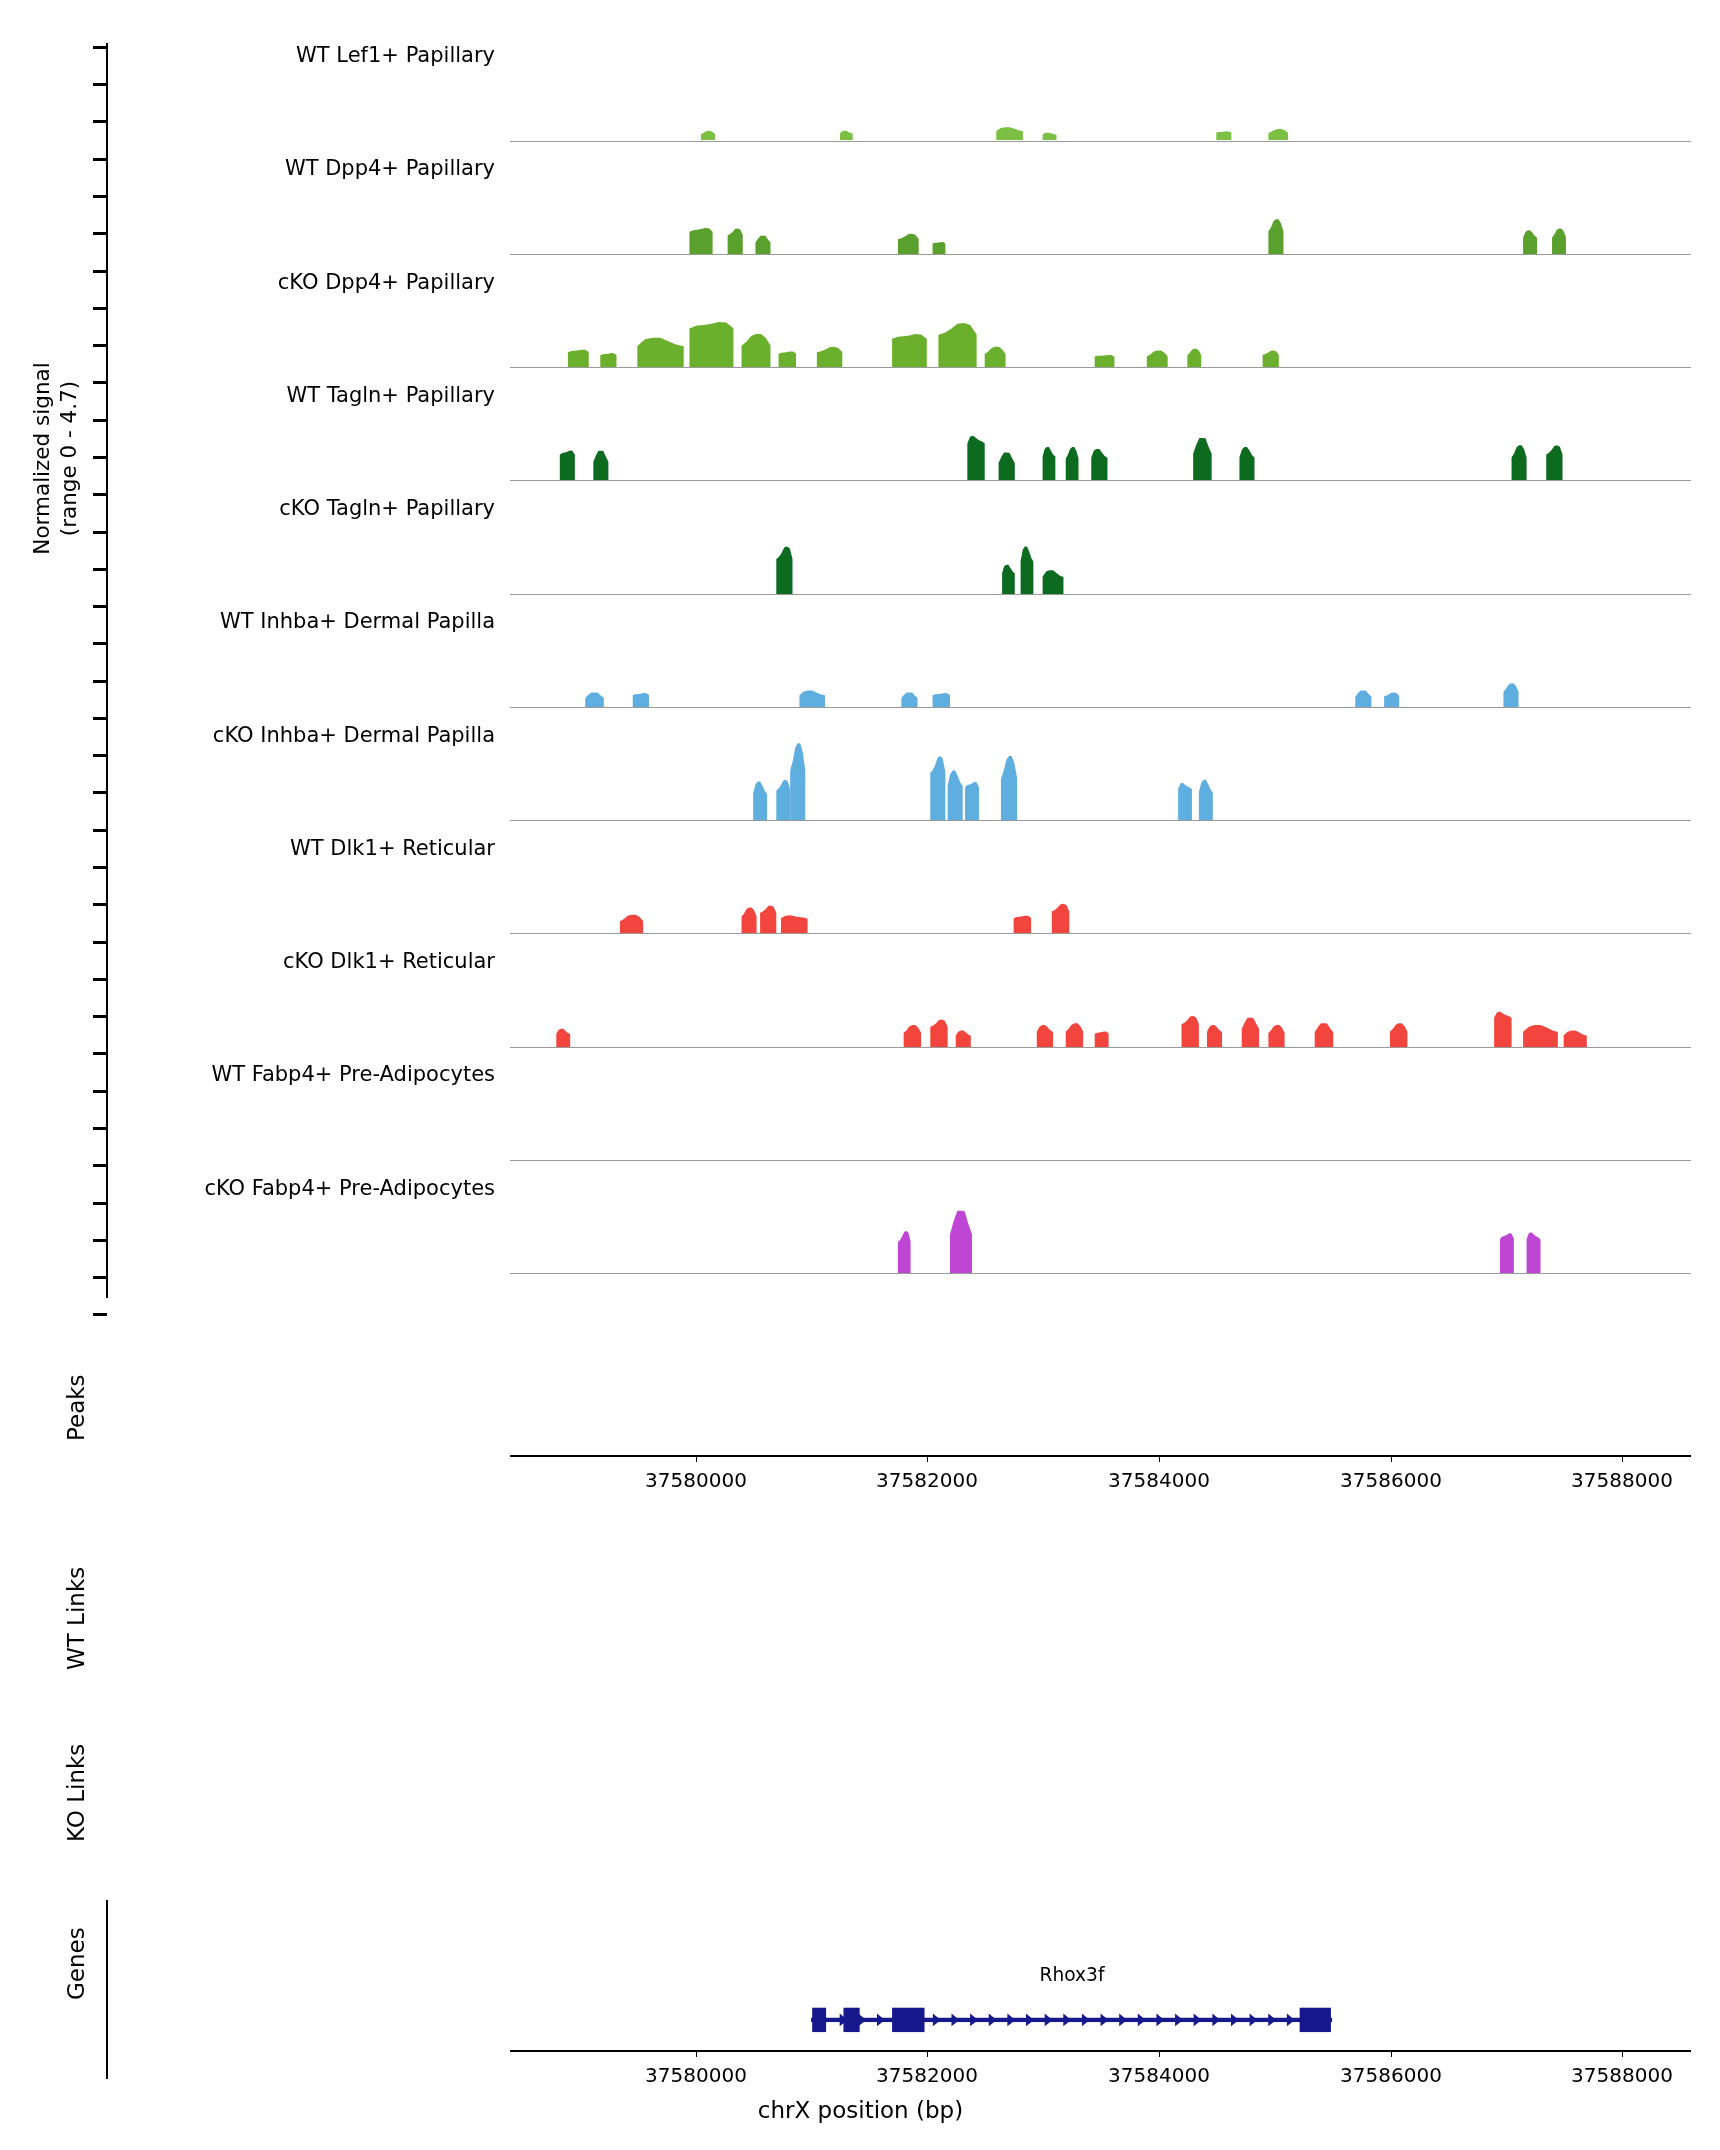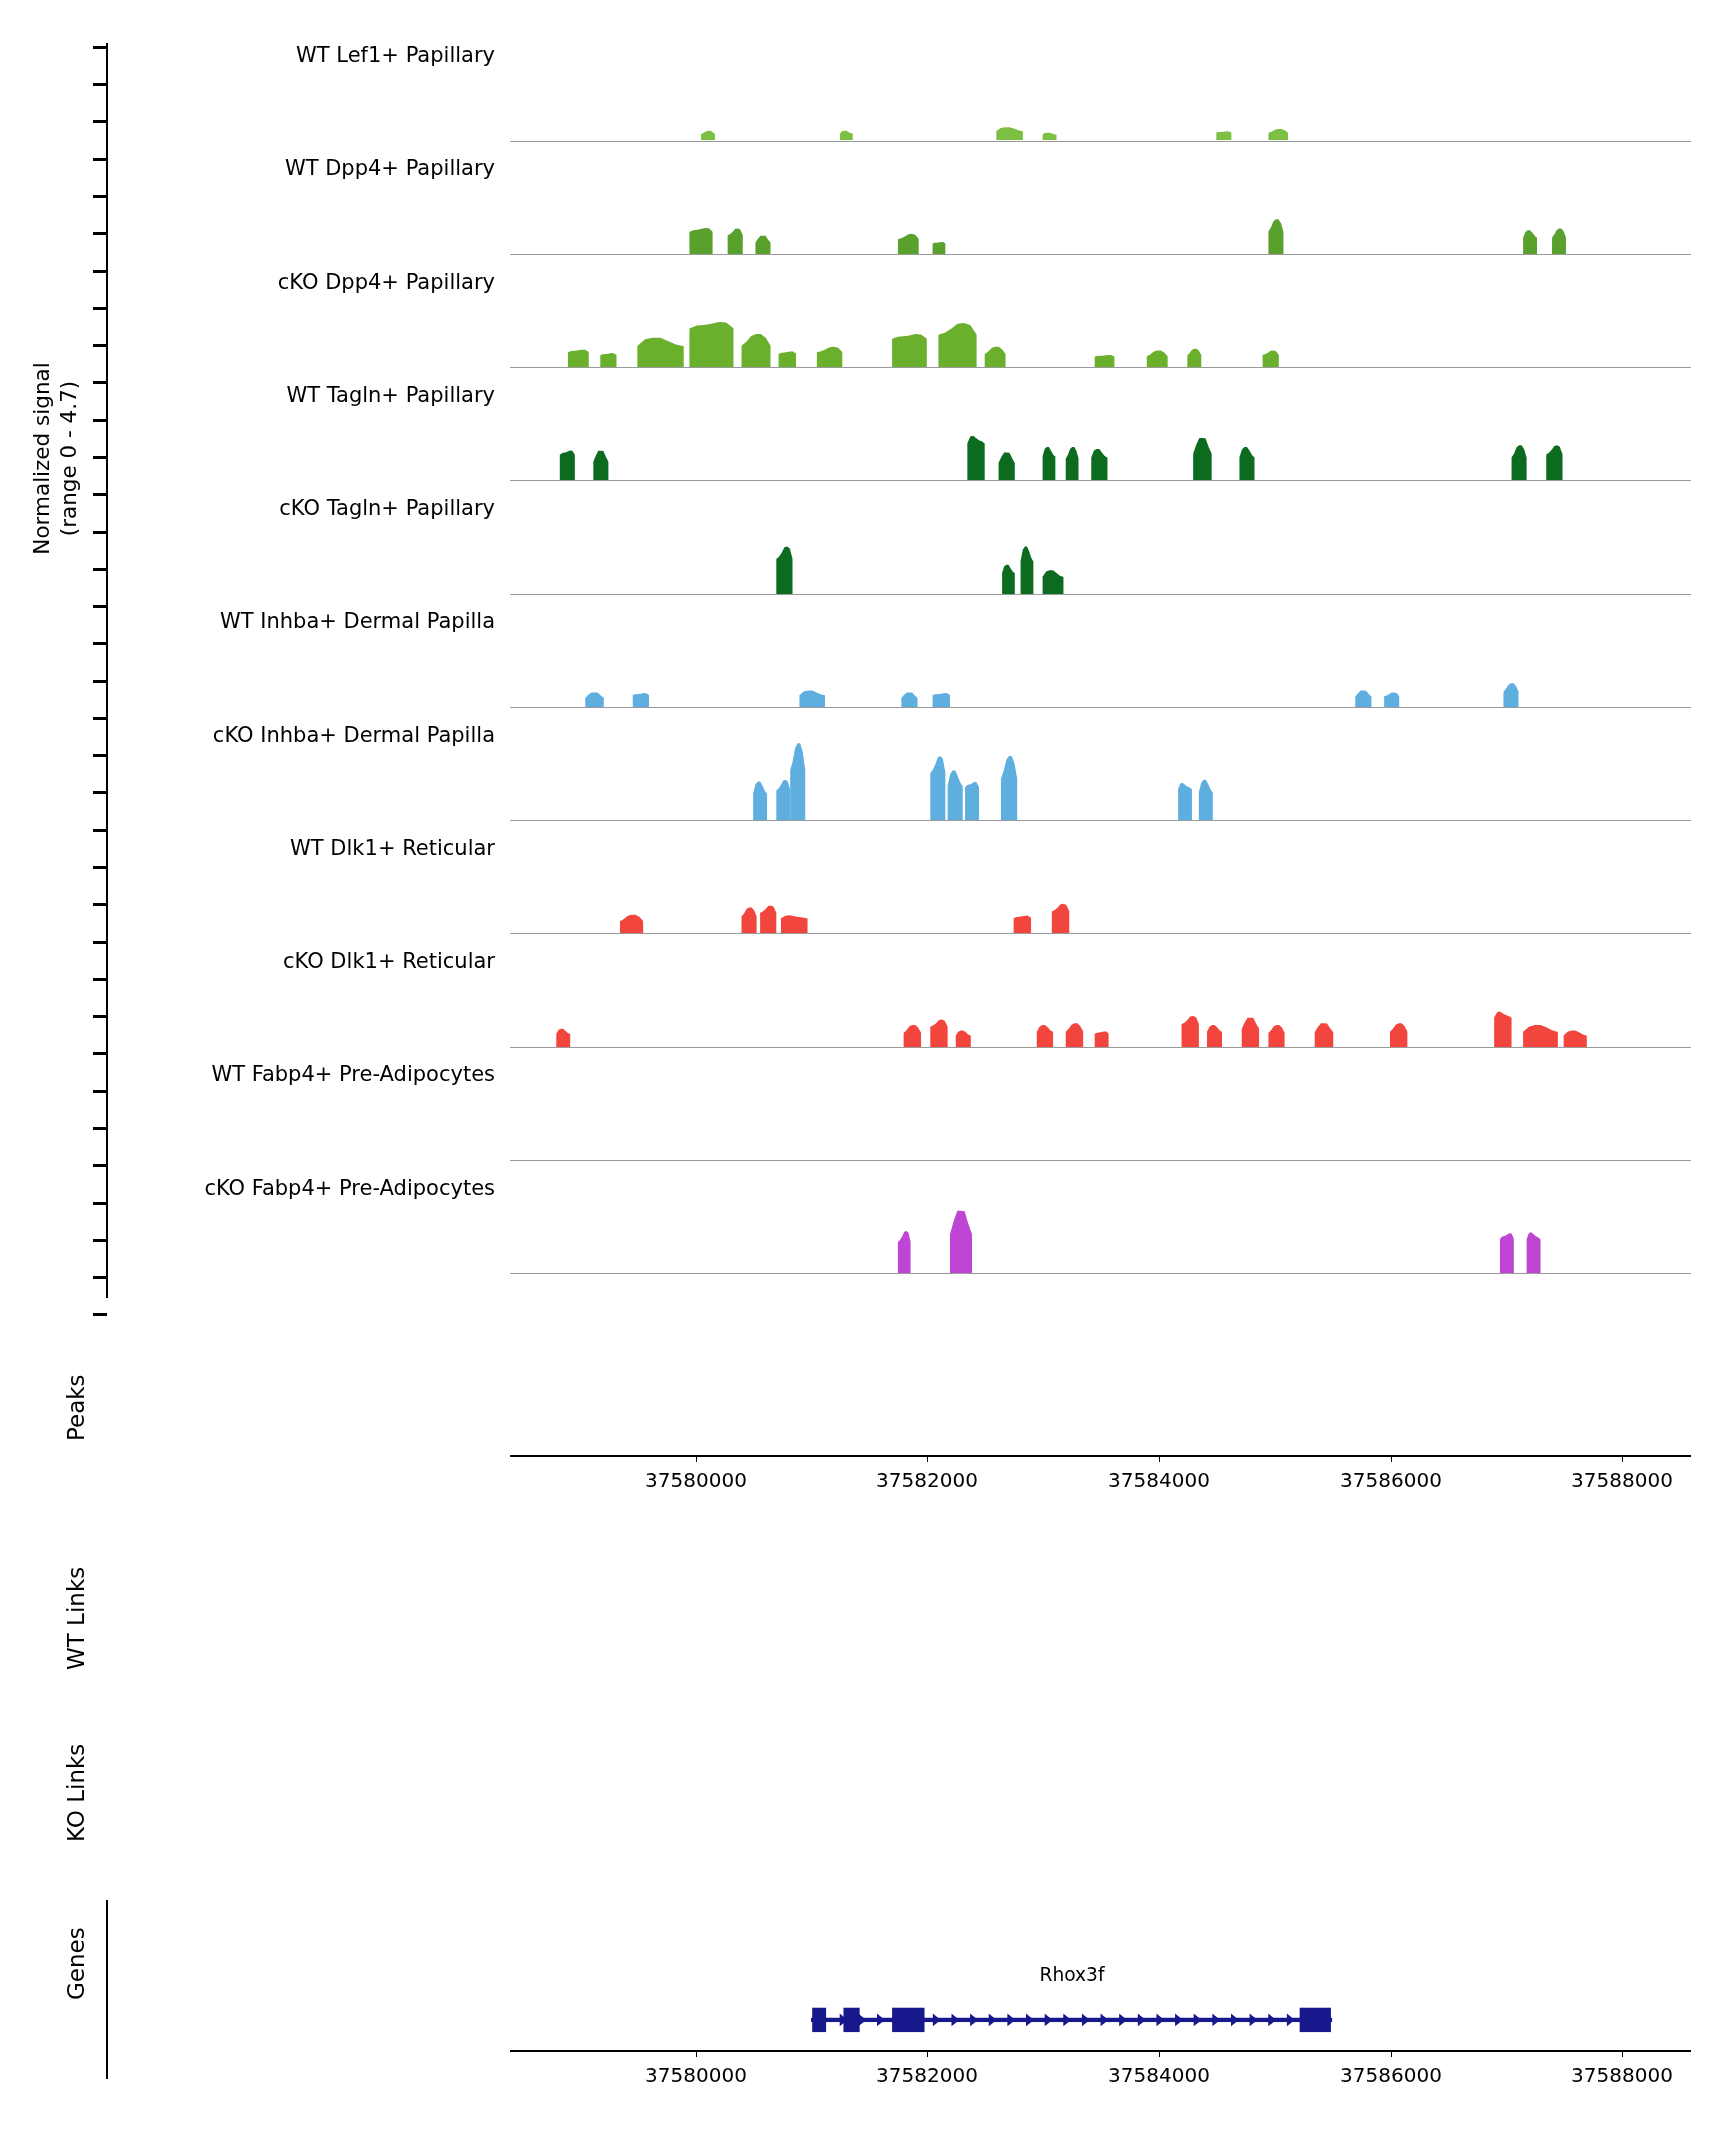--- a/index.html
+++ b/index.html
@@ -404,15 +404,16 @@
       <div class="axis-ticklabel" style="left: 696px; top: 2063px;">37580000</div>
       <div class="axis-tick" style="left: 927px; top: 2050px; height: 7.2px;"></div>
       <div class="axis-ticklabel" style="left: 927px; top: 2063px;">37582000</div>
       <div class="axis-tick" style="left: 1159px; top: 2050px; height: 7.2px;"></div>
       <div class="axis-ticklabel" style="left: 1159px; top: 2063px;">37584000</div>
       <div class="axis-tick" style="left: 1391px; top: 2050px; height: 7.2px;"></div>
       <div class="axis-ticklabel" style="left: 1391px; top: 2063px;">37586000</div>
       <div class="axis-tick" style="left: 1622px; top: 2050px; height: 7.2px;"></div>
       <div class="axis-ticklabel" style="left: 1622px; top: 2063px;">37588000</div>
     </div>
+  <div class="axis-title" style="top:2097px;">chrX position (bp)</div>
 
 </div>
 
 
 </body></html>

